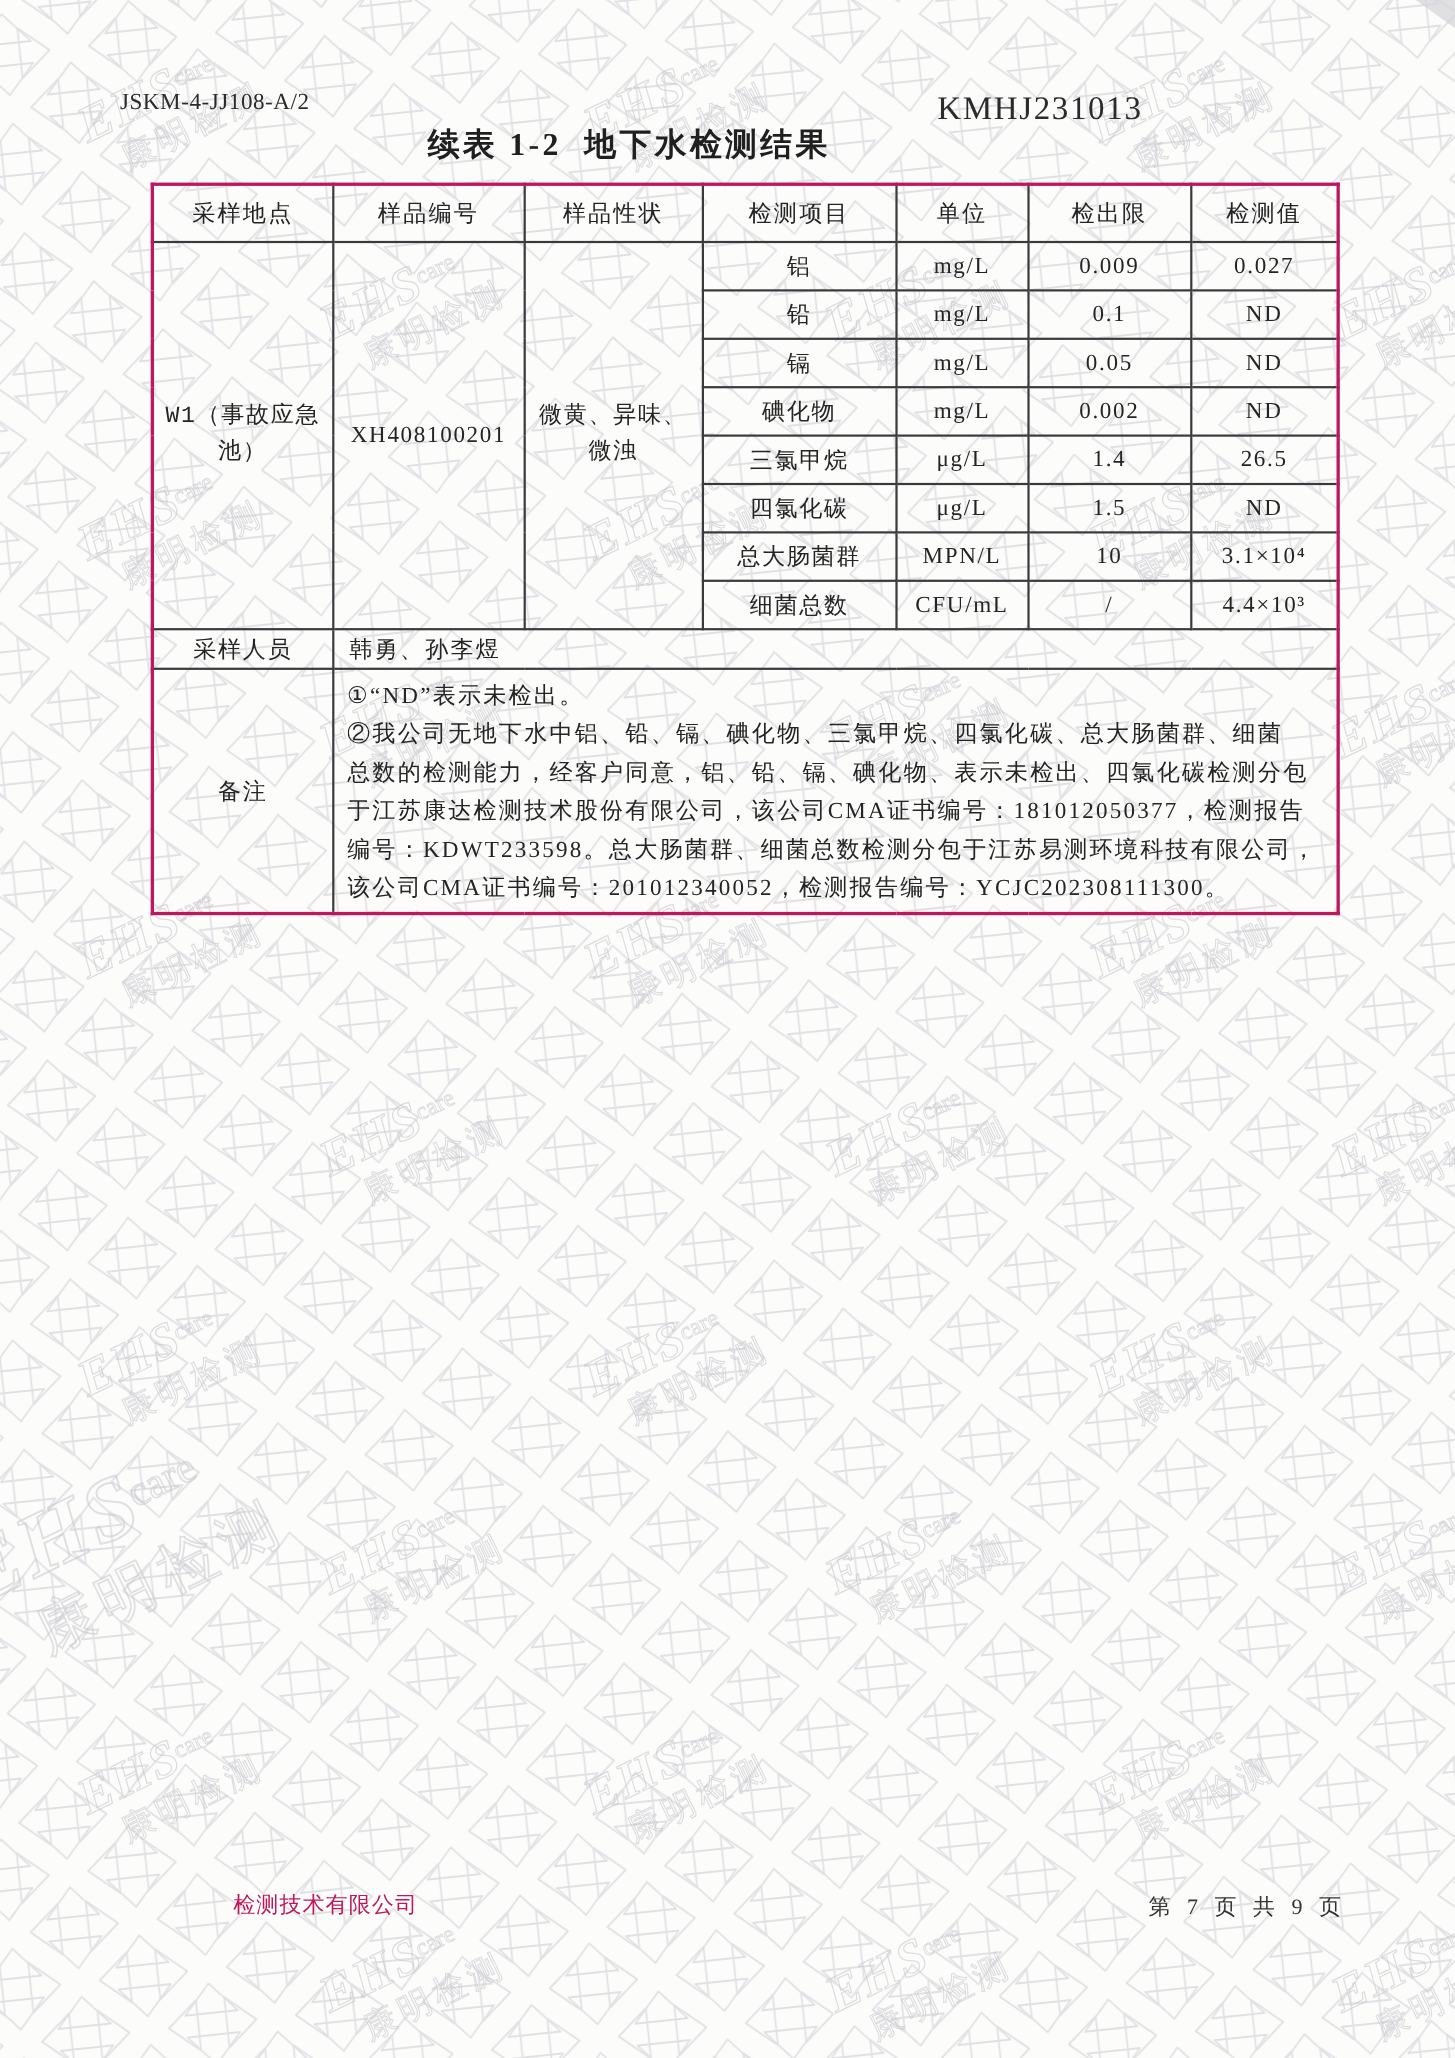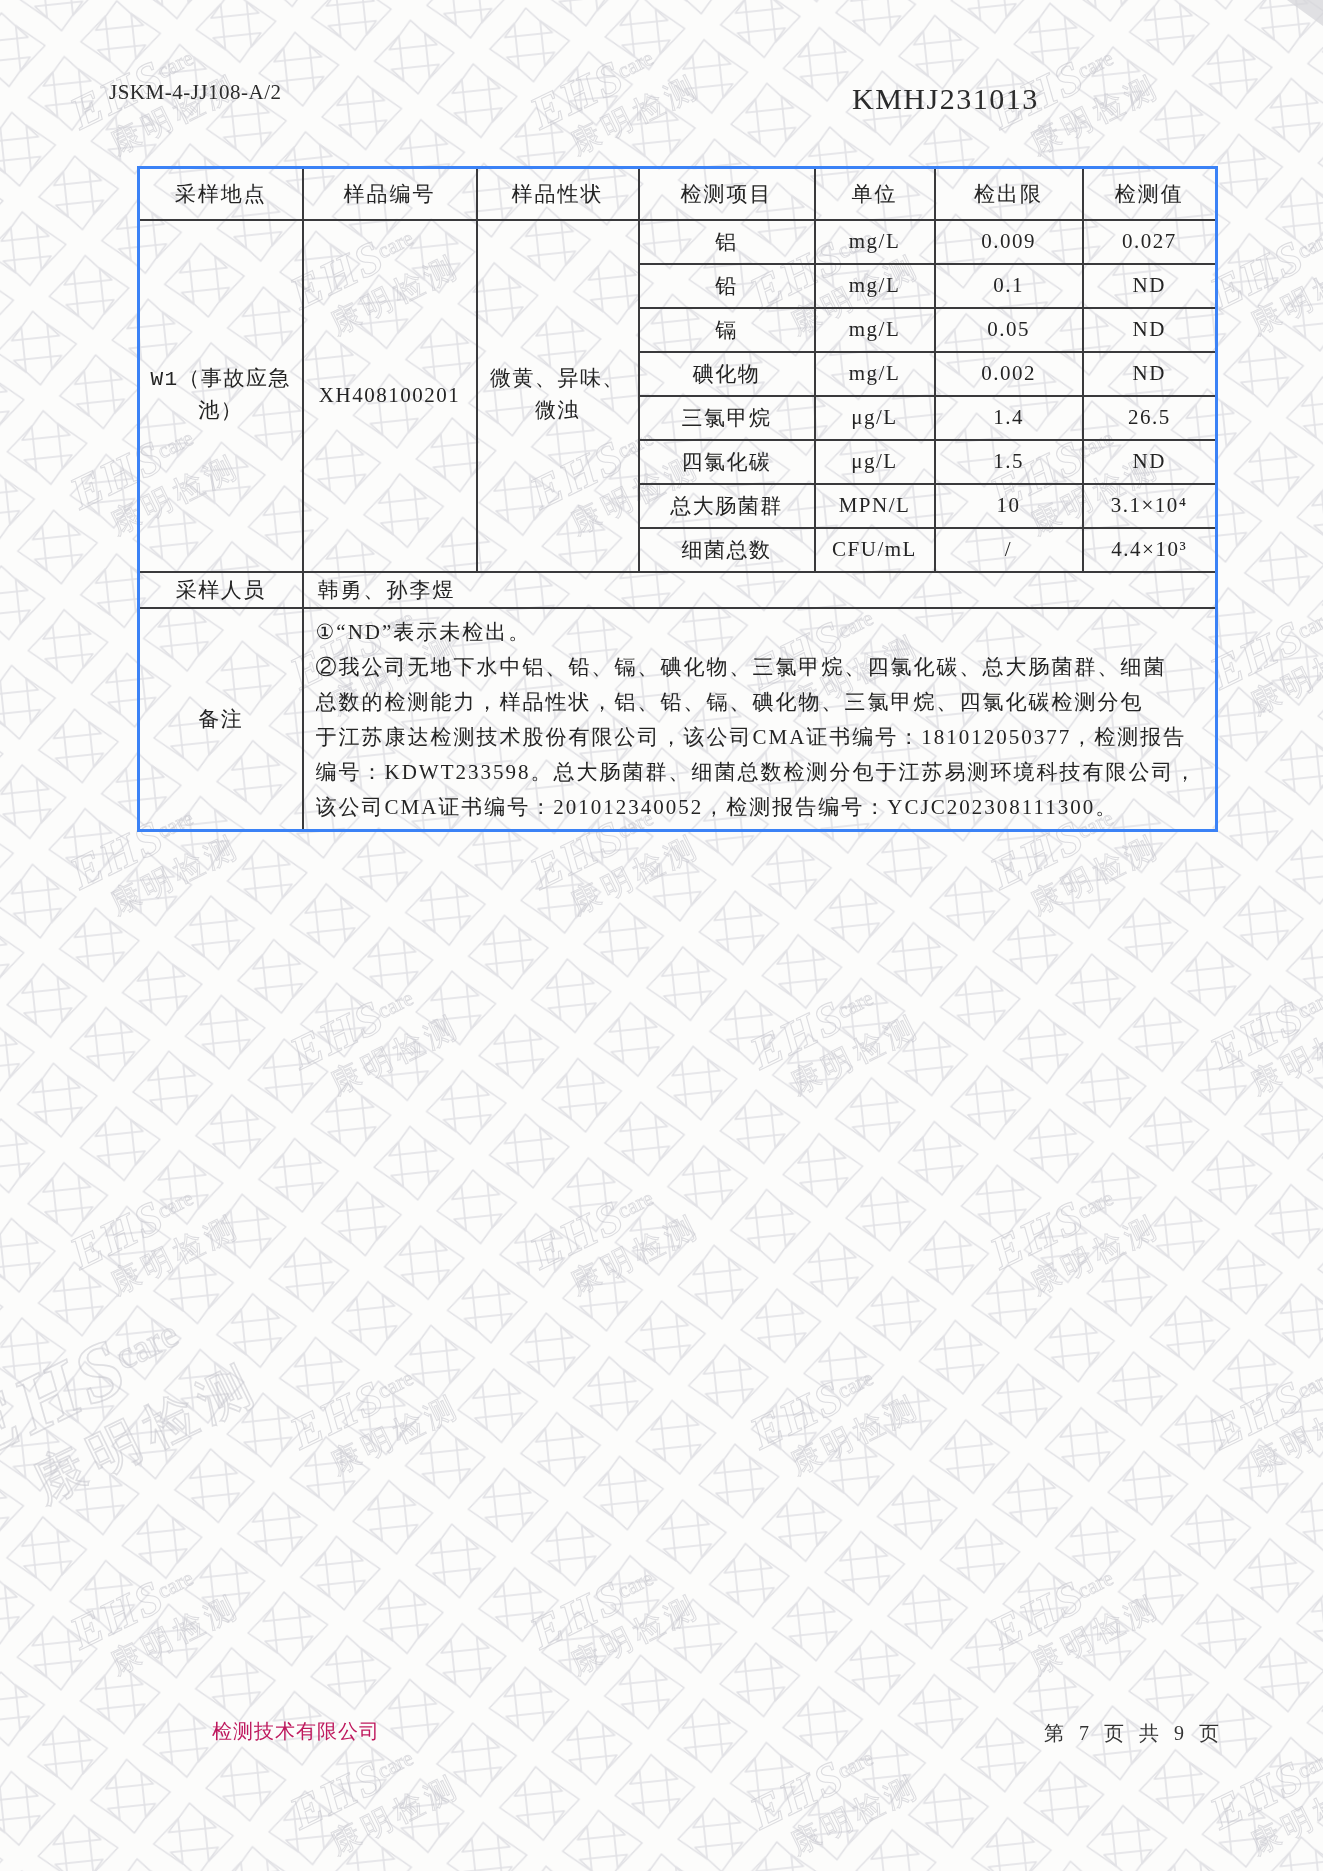--- a/index.html
+++ b/index.html
@@ -20,21 +20,21 @@
 
   table.result-table{
     position:absolute;left:113px;top:166px;width:1078px;
     border-collapse:collapse;table-layout:fixed;
     font-size:21px;color:#242424;
   }
   .result-table th,.result-table td{
     border:2px solid #3a3a3c;text-align:center;vertical-align:middle;
     padding:0;letter-spacing:1.5px;background:transparent;
   }
-  .result-table{border:3px solid #3b82f6;}
+  .result-table{border:3px solid #be185d;}
   tr.header-row{height:52px;}
   tr.header-row th{font-weight:normal;letter-spacing:2px;}
   tr.data-row{height:44px;}
   td.wrap{padding:2px 10px;line-height:32px;font-family:Liberation Mono, monospace;}
   tr.sampler-row{height:36px;}
   td.left{text-align:left;padding-left:14px;letter-spacing:2px;}
   tr.remark-row{height:213px;}
   td.remark-cell{text-align:left;vertical-align:top;padding:6px 14px 4px 12px;}
   .remark-line{line-height:35px;letter-spacing:2px;white-space:nowrap;overflow:hidden;}
 
@@ -81,20 +81,21 @@
       <text x="96" y="-10" font-size="22" fill="none" stroke="#c3c3ca" stroke-width="0.8">care</text>
       <text x="22" y="38" font-size="30" fill="none" stroke="#c3c3ca" stroke-width="0.9" letter-spacing="5">康明检测</text>
     </g>
     <polygon points="1287,0 1323,0 1323,26" fill="#d4d4d8" opacity="0.7"></polygon>
   </svg>
 
   <div class="content">
 
     <div class="doc-code">JSKM-4-JJ108-A/2</div>
     <div class="report-no">KMHJ231013</div>
+    <div class="title">续表 1-2  地下水检测结果</div>
 
     <table class="result-table">
       <colgroup>
         <col style="width:164px">
           <col style="width:174px">
           <col style="width:162px">
         <col style="width:176px">
           <col style="width:120px">
           <col style="width:148px">
           <col style="width:134px">
@@ -164,21 +165,21 @@
         </tr>
         <tr class="sampler-row">
           <td>采样人员</td>
           <td colspan="6" class="left">韩勇、孙李煜</td>
         </tr>
         <tr class="remark-row">
           <td>备注</td>
           <td colspan="6" class="remark-cell">
             <div class="remark-line">①“ND”表示未检出。</div>
             <div class="remark-line">②我公司无地下水中铝、铅、镉、碘化物、三氯甲烷、四氯化碳、总大肠菌群、细菌</div>
-            <div class="remark-line">总数的检测能力，样品性状，铝、铅、镉、碘化物、三氯甲烷、四氯化碳检测分包</div>
+            <div class="remark-line">总数的检测能力，经客户同意，铝、铅、镉、碘化物、表示未检出、四氯化碳检测分包</div>
             <div class="remark-line">于江苏康达检测技术股份有限公司，该公司CMA证书编号：181012050377，检测报告</div>
             <div class="remark-line">编号：KDWT233598。总大肠菌群、细菌总数检测分包于江苏易测环境科技有限公司，</div>
             <div class="remark-line">该公司CMA证书编号：201012340052，检测报告编号：YCJC202308111300。</div>
           </td>
         </tr>
       </tbody>
     </table>
 
     <div class="footer-left">检测技术有限公司</div>
     <div class="footer-right">第 7 页 共 9 页</div>

